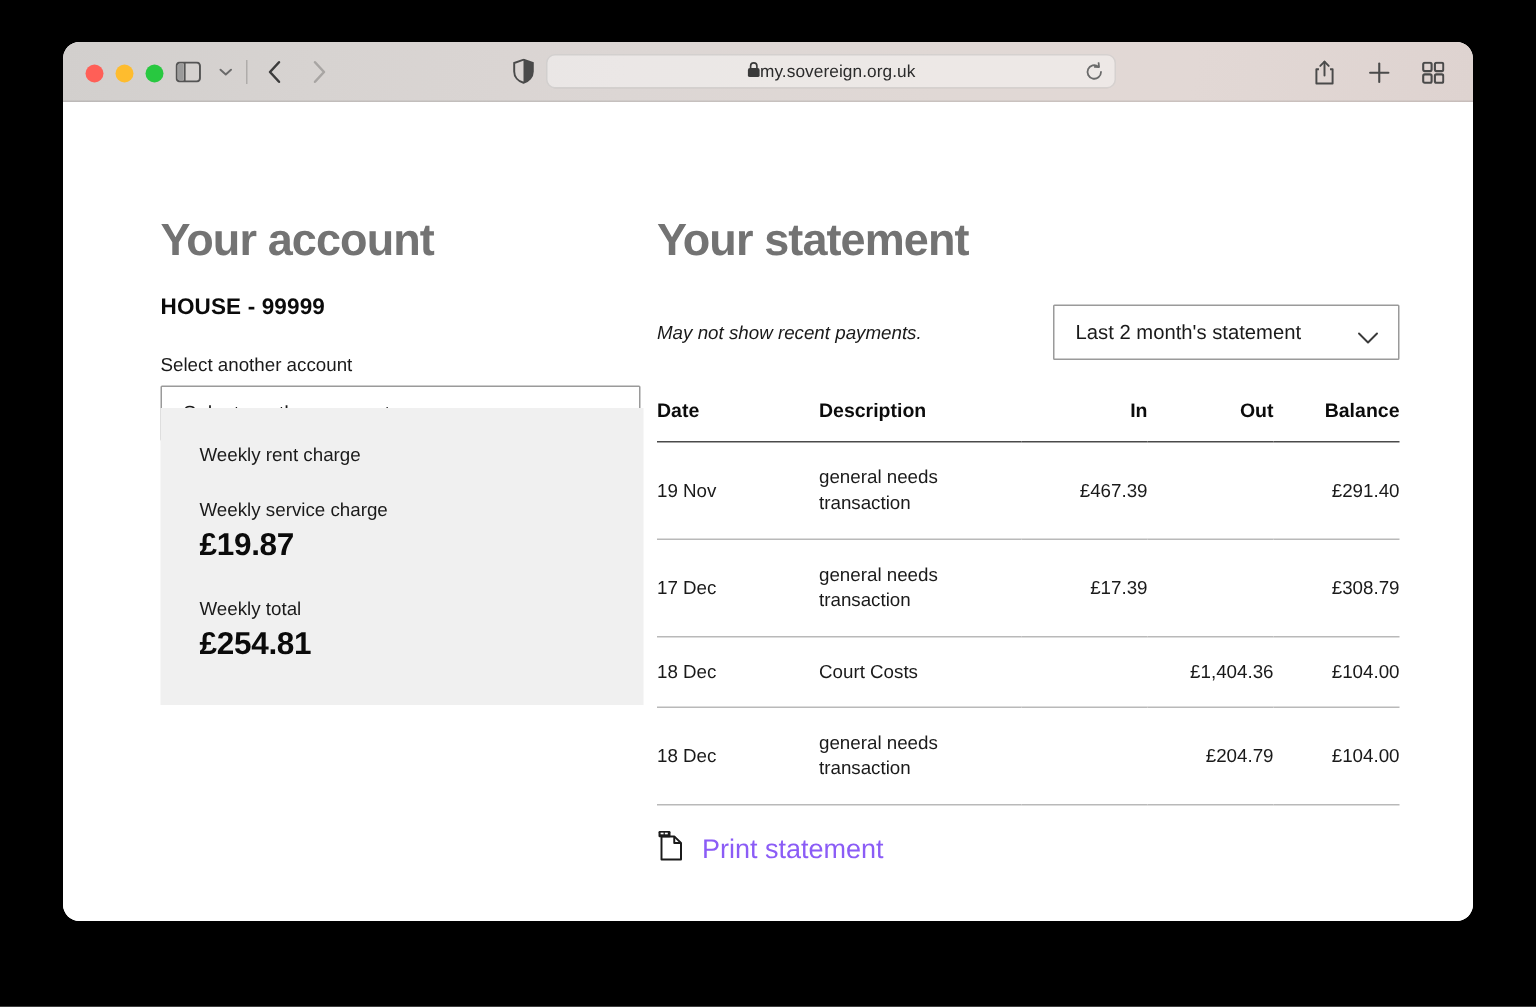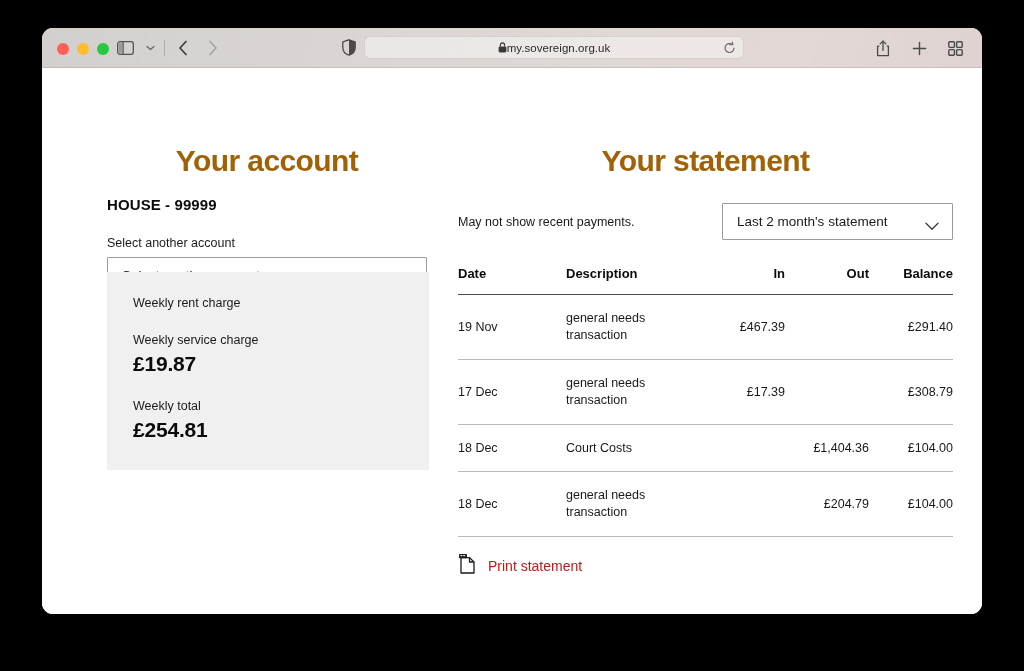--- a/index.html
+++ b/index.html
@@ -139,24 +139,23 @@
   
   #account-col {
     position: absolute;
     left: 65px;
     top: 78px;
     width: 320px;
   }
   .h1 {
     font-size: 30px;
     font-weight: bold;
-    color: #a16207;
+    color: #737373;
     letter-spacing: -0.6px;
     line-height: 1;
-    text-align: center;
   }
   #account-number {
     margin-top: 20px;
     font-size: 15px;
     font-weight: bold;
     color: #0b0b0b;
     letter-spacing: 0.1px;
   }
   #select-account-label {
     margin-top: 23px;
@@ -200,34 +199,35 @@
     font-weight: bold;
     color: #0b0b0b;
     letter-spacing: -0.2px;
     margin-top: 5px;
   }
   .charge-block + .charge-block { margin-top: 23px; }
 
   
   #statement-col {
     position: absolute;
-    left: 416px;
+    left: 396px;
     top: 78px;
     width: 495px;
   }
   #statement-subrow {
     margin-top: 27px;
     display: flex;
     align-items: center;
     justify-content: space-between;
     height: 37px;
   }
   #statement-note {
     font-size: 12.5px;
     color: #1a1a1a;
+    font-style: italic;
   }
   #period-select {
     width: 231px;
     height: 37px;
     margin-top: 0;
   }
 
   table#statement-table {
     margin-top: 26px;
     width: 495px;
@@ -256,22 +256,22 @@
   .col-bal  { width: 84px;  text-align: right; }
   .desc-cell { line-height: 1.35; }
 
   #print-row {
     margin-top: 16px;
     display: flex;
     align-items: center;
     gap: 11px;
   }
   #print-label {
-    font-size: 14px;
-    color: #b91c1c;
+    font-size: 18px;
+    color: #8b5cf6;
   }
 </style>
 </head>
 <body>
 
 <div id="browser-window">
 
   <div id="toolbar">
 
     <div class="traffic-lights">

